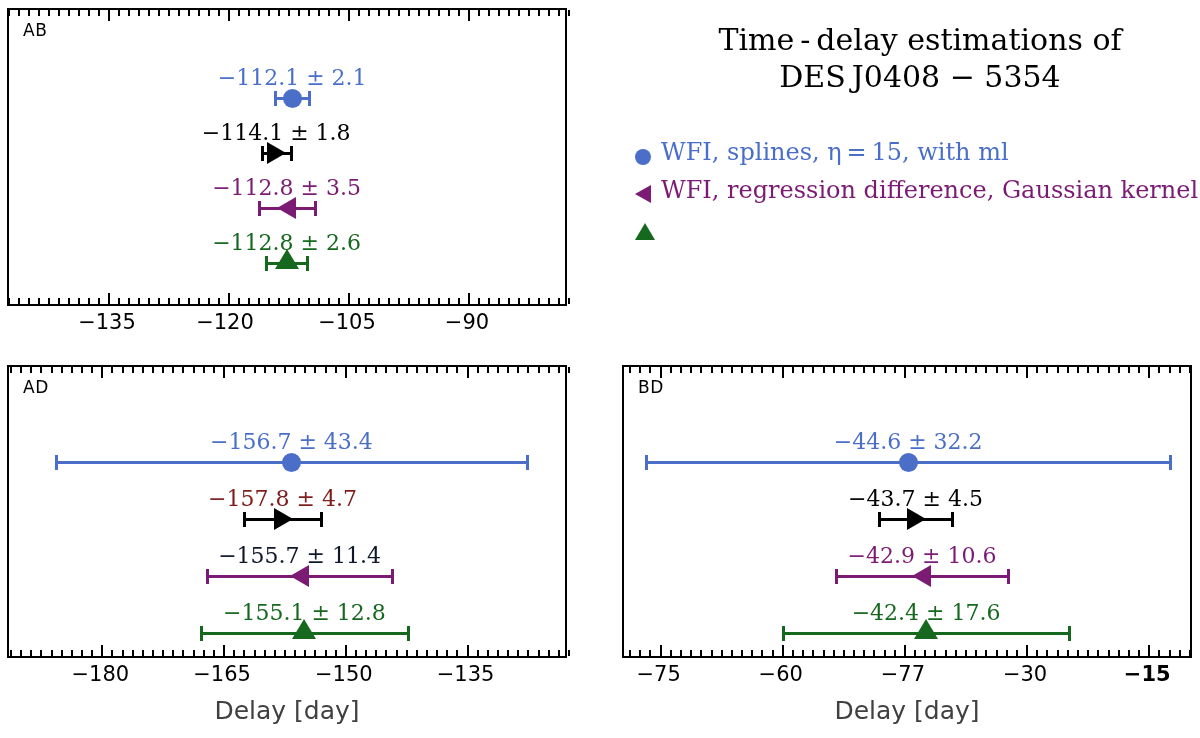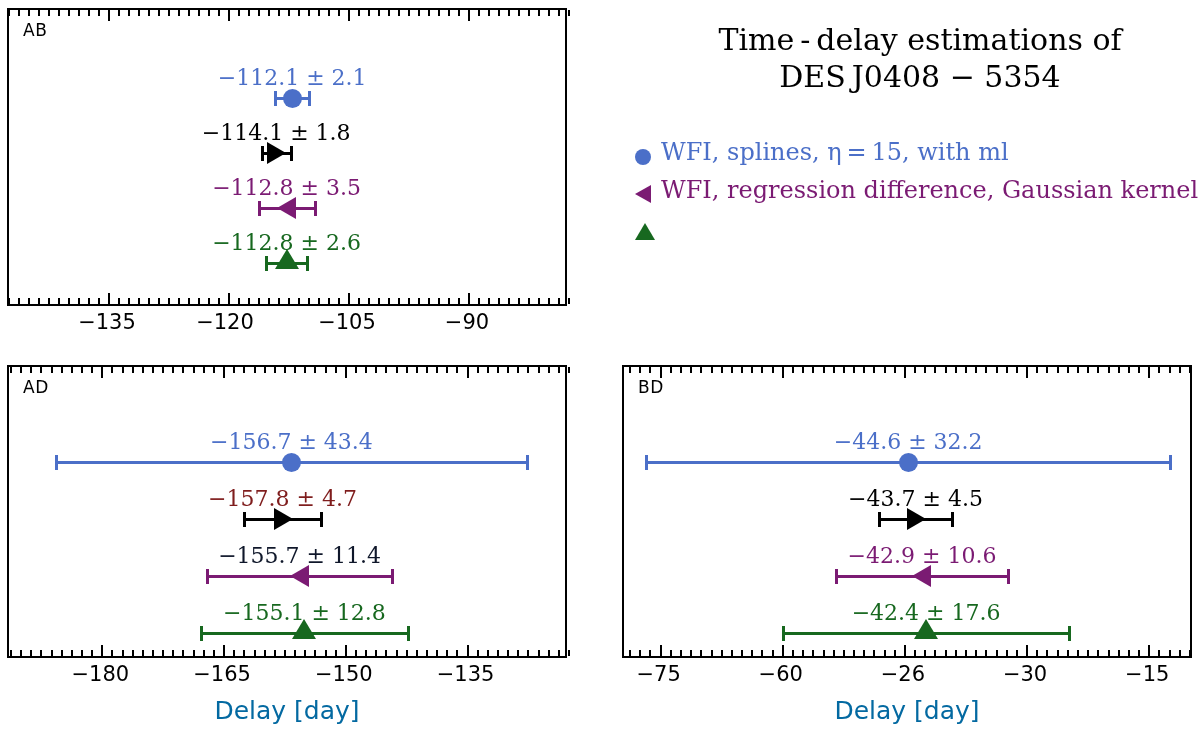--- a/index.html
+++ b/index.html
@@ -13,21 +13,21 @@
   .tick{position:absolute;bottom:0;width:2px;background:#000;}
   .tick.major{height:11px;}
   .tick.minor{height:6px;}
   .ticktop{position:absolute;top:0;width:2px;background:#000;}
   .ticktop.major{height:11px;}
   .ticktop.minor{height:6px;}
   .ticklabel{position:absolute;transform:translateX(-50%);
        font-family:"DejaVu Sans","Liberation Sans",sans-serif;font-size:21px;color:#000;white-space:nowrap;}
 
   .xaxis-title{position:absolute;transform:translateX(-50%);
-       font-family:"DejaVu Sans","Liberation Sans",sans-serif;font-size:25px;color:#0369a1;white-space:nowrap;}
+       font-family:"DejaVu Sans","Liberation Sans",sans-serif;font-size:25px;color:#404040;white-space:nowrap;}
 
   
   .meas{position:absolute;height:0;}
   .bar{position:absolute;height:3px;top:-1px;}
   .cap{position:absolute;width:3px;height:15px;top:-7px;}
   .mk{position:absolute;}
   .mk.circle{width:19px;height:19px;border-radius:50%;margin-left:-9px;margin-top:-9px;}
   .mk.tri-r{width:0;height:0;border-top:11px solid transparent;border-bottom:11px solid transparent;
        border-left:19px solid currentColor;margin-left:-9px;margin-top:-11px;}
   .mk.tri-l{width:0;height:0;border-top:11px solid transparent;border-bottom:11px solid transparent;
@@ -515,17 +515,17 @@
     <div class="ticklabel" style="left: 225px; top: 310px;">−120</div>
     <div class="ticklabel" style="left: 347px; top: 310px;">−105</div>
     <div class="ticklabel" style="left: 467px; top: 310px;">−90</div>
     <div class="ticklabel" style="left: 100.333px; top: 662px;">−180</div>
     <div class="ticklabel" style="left: 222.072px; top: 662px;">−165</div>
     <div class="ticklabel" style="left: 343.812px; top: 662px;">−150</div>
     <div class="ticklabel" style="left: 465.551px; top: 662px;">−135</div>
     <div class="xaxis-title" style="left: 287px; top: 696px;">Delay [day]</div>
     <div class="ticklabel" style="left: 658.643px; top: 662px;">−75</div>
     <div class="ticklabel" style="left: 780.786px; top: 662px;">−60</div>
-    <div class="ticklabel" style="left: 902.929px; top: 662px;">−26</div>
+    <div class="ticklabel" style="left: 902.929px; top: 662px;">−77</div>
     <div class="ticklabel" style="left: 1025.07px; top: 662px;">−30</div>
-    <div class="ticklabel" style="left: 1147.21px; top: 662px;">−15</div>
+    <div class="ticklabel" style="left: 1147.21px; top: 662px; font-weight: bold;">−15</div>
     <div class="xaxis-title" style="left: 907px; top: 696px;">Delay [day]</div>
   </div>
 
 </body></html>

